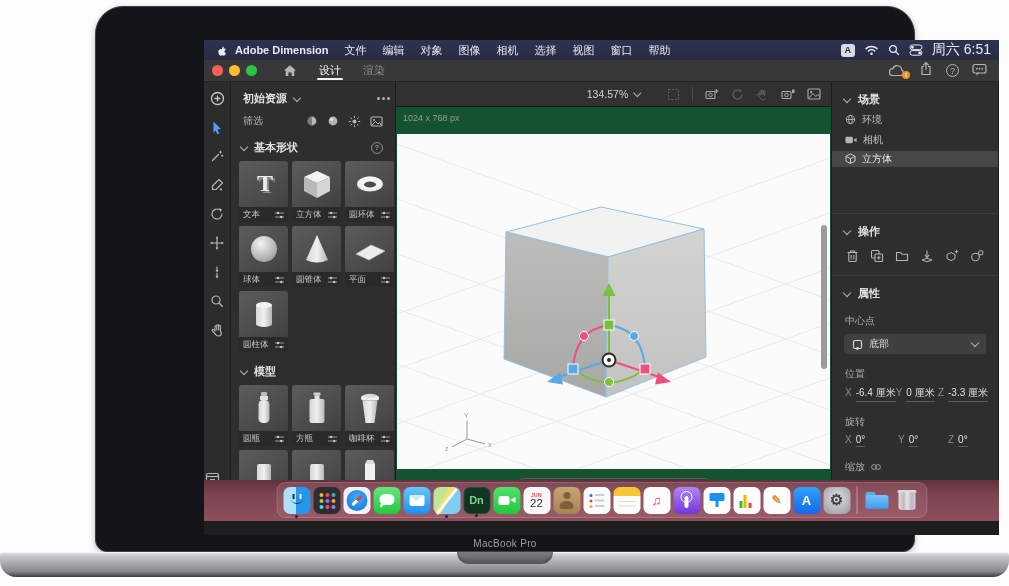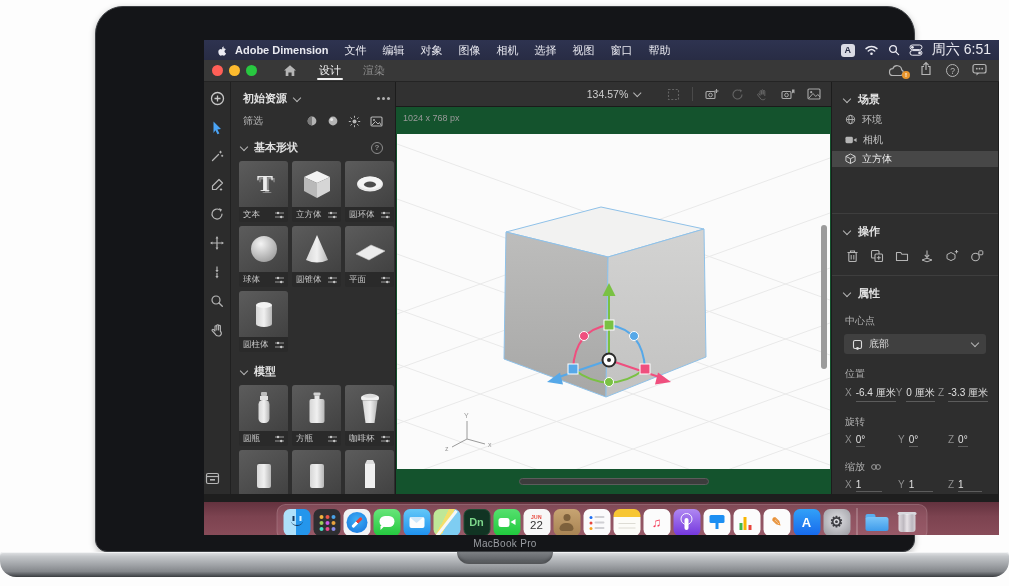--- a/index.html
+++ b/index.html
@@ -87,21 +87,21 @@
   .plabel{font-size:10px;color:#b0b0b0;margin:13px 0 0 13px;display:flex;align-items:center;gap:5px;}
   .pivot{margin:6px 12px 0 12px;height:20px;background:#404040;border-radius:3px;display:flex;align-items:center;padding:0 8px;font-size:10px;color:#ddd;gap:6px;}
   .pivot .chev{margin-left:auto;margin-top:-3px;}
   .prow{display:flex;padding:5px 10px 0 13px;font-size:10px;}
   .pg{display:flex;align-items:baseline;gap:4px;}
   .pg .ax{color:#8d8d8d;}
   .pg .val{color:#e0e0e0;border-bottom:1px solid #5c5c5c;padding-bottom:1px;white-space:nowrap;}
   .pg1{width:53px}.pg2{width:50px}.pg3{flex:1}
 
   
-  .wall{position:absolute;left:0;top:462px;width:795px;height:41px;background:linear-gradient(180deg,#63323e 0,#7c4350 35%,#8d4f5c 100%);}
+  .wall{position:absolute;left:0;top:440px;width:795px;height:41px;background:linear-gradient(180deg,#63323e 0,#7c4350 35%,#8d4f5c 100%);}
   .dock{position:absolute;left:50%;transform:translateX(-50%);bottom:3px;height:36px;display:flex;align-items:center;gap:3px;padding:0 6px;background:rgba(196,130,145,.26);border:1px solid rgba(255,255,255,.14);border-radius:9px;}
   .dk{position:relative;width:27px;height:27px;border-radius:6.5px;flex:0 0 auto;}
   .dk .glyph{position:absolute;inset:0;display:flex;align-items:center;justify-content:center;font-weight:bold;}
   .running::before{content:"";position:absolute;left:50%;bottom:-4px;width:3px;height:3px;border-radius:50%;background:rgba(35,18,24,.85);transform:translateX(-50%);}
   .dk-sep{width:1px;height:28px;background:rgba(255,255,255,.4);margin:0 3px;flex:0 0 auto;}
 
   .d-finder{background:linear-gradient(90deg,#aee0fa 0 46%,#2496ec 46%);}
   .d-finder i{position:absolute;top:7px;left:9px;width:2px;height:5px;background:#14365c;box-shadow:7px 0 0 #dff2fd;}
   .d-finder u{position:absolute;left:7px;top:9px;width:13px;height:8px;border-bottom:1.6px solid #14365c;border-radius:0 0 9px 9px;}
   .d-launchpad{background:#2e2e31;}

